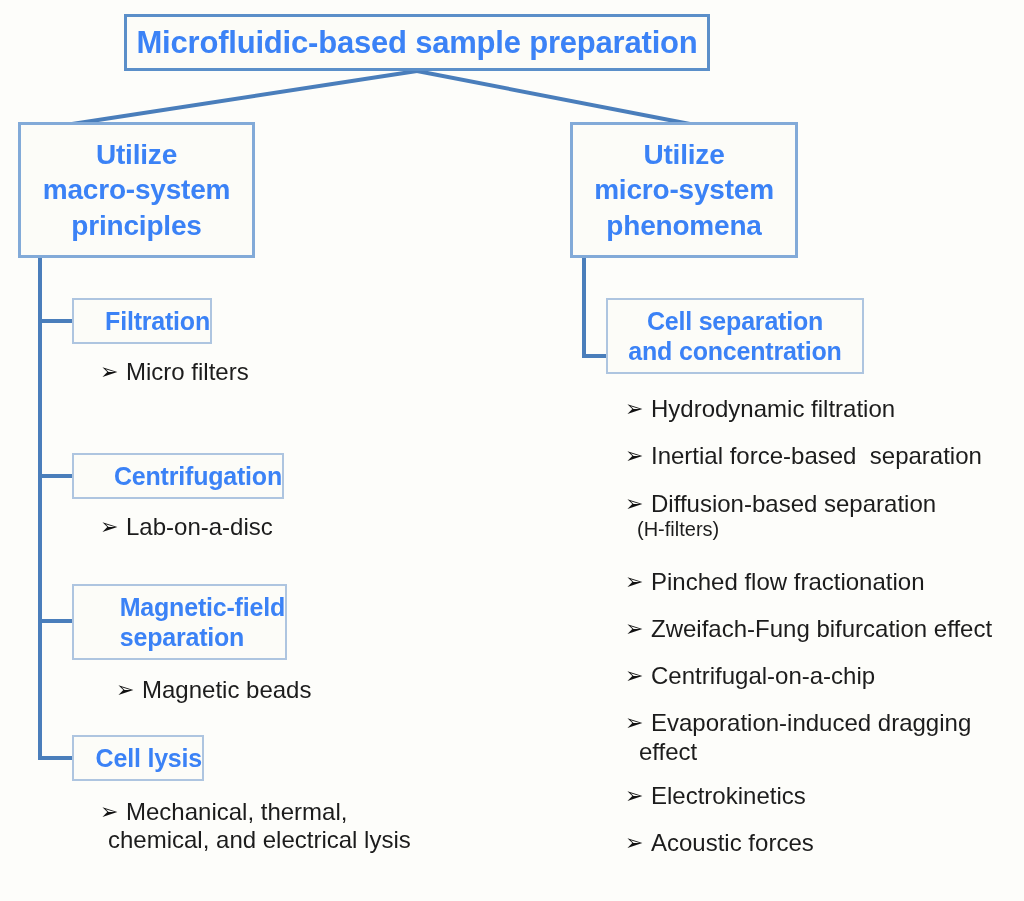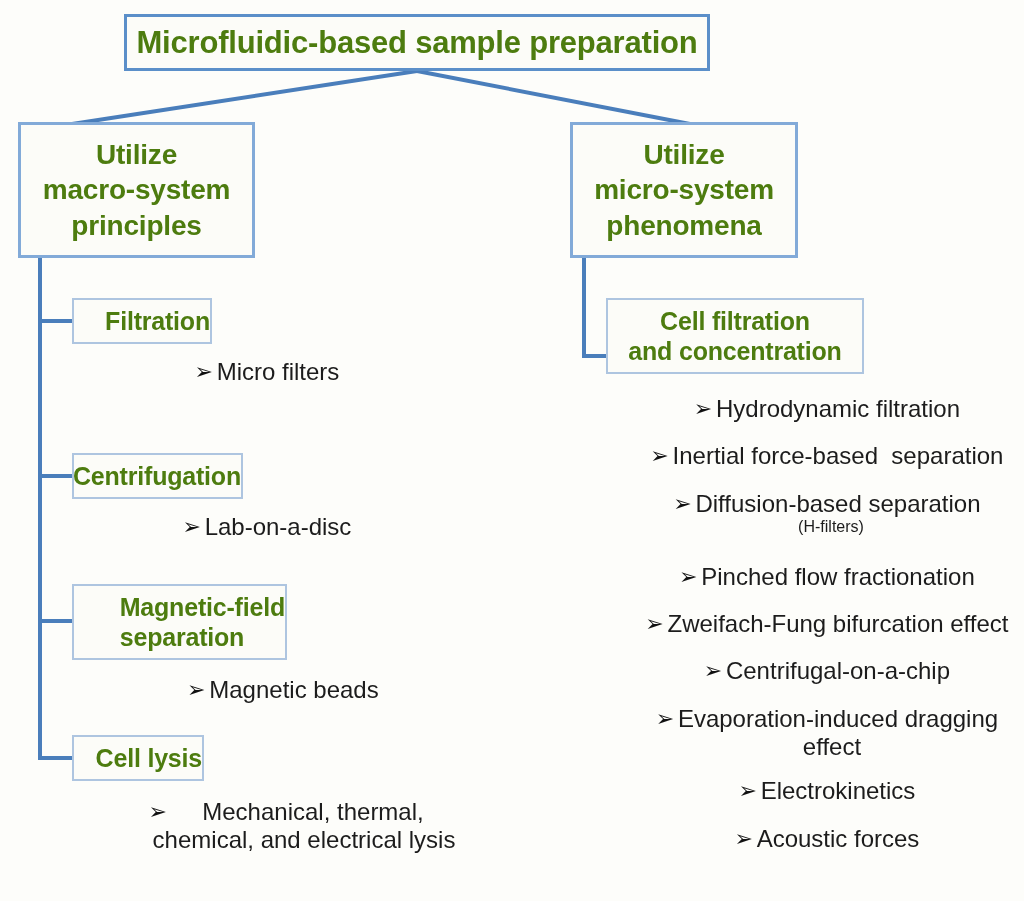--- a/index.html
+++ b/index.html
@@ -24,21 +24,21 @@
   }
 
   
   .node {
     position: absolute;
     box-sizing: border-box;
     background: #fcfcf8;
     display: flex;
     align-items: center;
     justify-content: center;
-    color: #4d7c0f;
+    color: #3b82f6;
     font-weight: bold;
     letter-spacing: -0.2px;
   }
   .node-title {
     border: 3px solid #5b8fc9;
     font-size: 31px;
   }
   .node-branch {
     border: 3px solid #82aad8;
     font-size: 28px;
@@ -57,21 +57,20 @@
   }
   .node-sub.align-center {
     text-align: center;
   }
 
   
   .bullets {
     position: absolute;
     color: #1c1c1c;
     font-weight: normal;
-    text-align: center;
   }
   .bullet {
     position: relative;
     display: block;
     font-size: 24px;
     line-height: 1.18;
     white-space: pre;
   }
   .bullet .marker {
     display: inline-block;
@@ -79,21 +78,21 @@
     font-size: 22px;
     color: #111111;
     transform: translateY(-1px);
   }
   .bullet .btext {
     display: inline-block;
     vertical-align: top;
   }
   .bullet .sub-line {
     display: block;
-    font-size: 16px;
+    font-size: 20px;
     padding-left: 6px;
   }
   .bullet .cont-line {
     display: block;
     padding-left: 4px;
   }
 </style>
 </head>
 <body>
 
@@ -135,21 +134,21 @@
   </div>
 
   <div class="node node-sub align-left" style="left:72px; top:298px; width:140px; height:46px;">
     <span>Filtration</span>
   </div>
 
   <div class="bullets" style="left:100px; top:358px; width:330px;">
     <span class="bullet"><span class="marker">➢</span><span class="btext">Micro filters</span></span>
   </div>
 
-  <div class="node node-sub align-left" style="left:72px; top:453px; width:171px; height:46px;">
+  <div class="node node-sub align-left" style="left:72px; top:453px; width:212px; height:46px;">
     <span>Centrifugation</span>
   </div>
 
   <div class="bullets" style="left:100px; top:513px; width:330px;">
     <span class="bullet"><span class="marker">➢</span><span class="btext">Lab-on-a-disc</span></span>
   </div>
 
   <div class="node node-sub align-left" style="left:72px; top:584px; width:215px; height:76px;">
     <div style="text-align:left;">
       <div>Magnetic-field</div>
@@ -164,21 +163,21 @@
   <div class="node node-sub align-left" style="left:72px; top:735px; width:132px; height:46px;">
     <span>Cell lysis</span>
   </div>
 
   <div class="bullets" style="left:100px; top:798px; width:400px;">
     <span class="bullet"><span class="marker">➢</span><span class="btext"><span>Mechanical, thermal,</span><span class="cont-line" style="margin-left:-22px;">chemical, and electrical lysis</span></span></span>
   </div>
 
   <div class="node node-sub align-center" style="left:606px; top:298px; width:258px; height:76px;">
     <div>
-      <div>Cell filtration</div>
+      <div>Cell separation</div>
       <div>and concentration</div>
     </div>
   </div>
 
   <div class="bullets" style="left:625px; top:395px; width:400px;">
     <span class="bullet" style="margin-bottom:19px;"><span class="marker">➢</span><span class="btext">Hydrodynamic filtration</span></span>
     <span class="bullet" style="margin-bottom:19px;"><span class="marker">➢</span><span class="btext">Inertial force-based  separation</span></span>
     <span class="bullet" style="margin-bottom:26px;"><span class="marker">➢</span><span class="btext"><span>Diffusion-based separation</span><span class="sub-line" style="margin-left:-20px;">(H-filters)</span></span></span>
     <span class="bullet" style="margin-bottom:19px;"><span class="marker">➢</span><span class="btext">Pinched flow fractionation</span></span>
     <span class="bullet" style="margin-bottom:19px;"><span class="marker">➢</span><span class="btext">Zweifach-Fung bifurcation effect</span></span>

